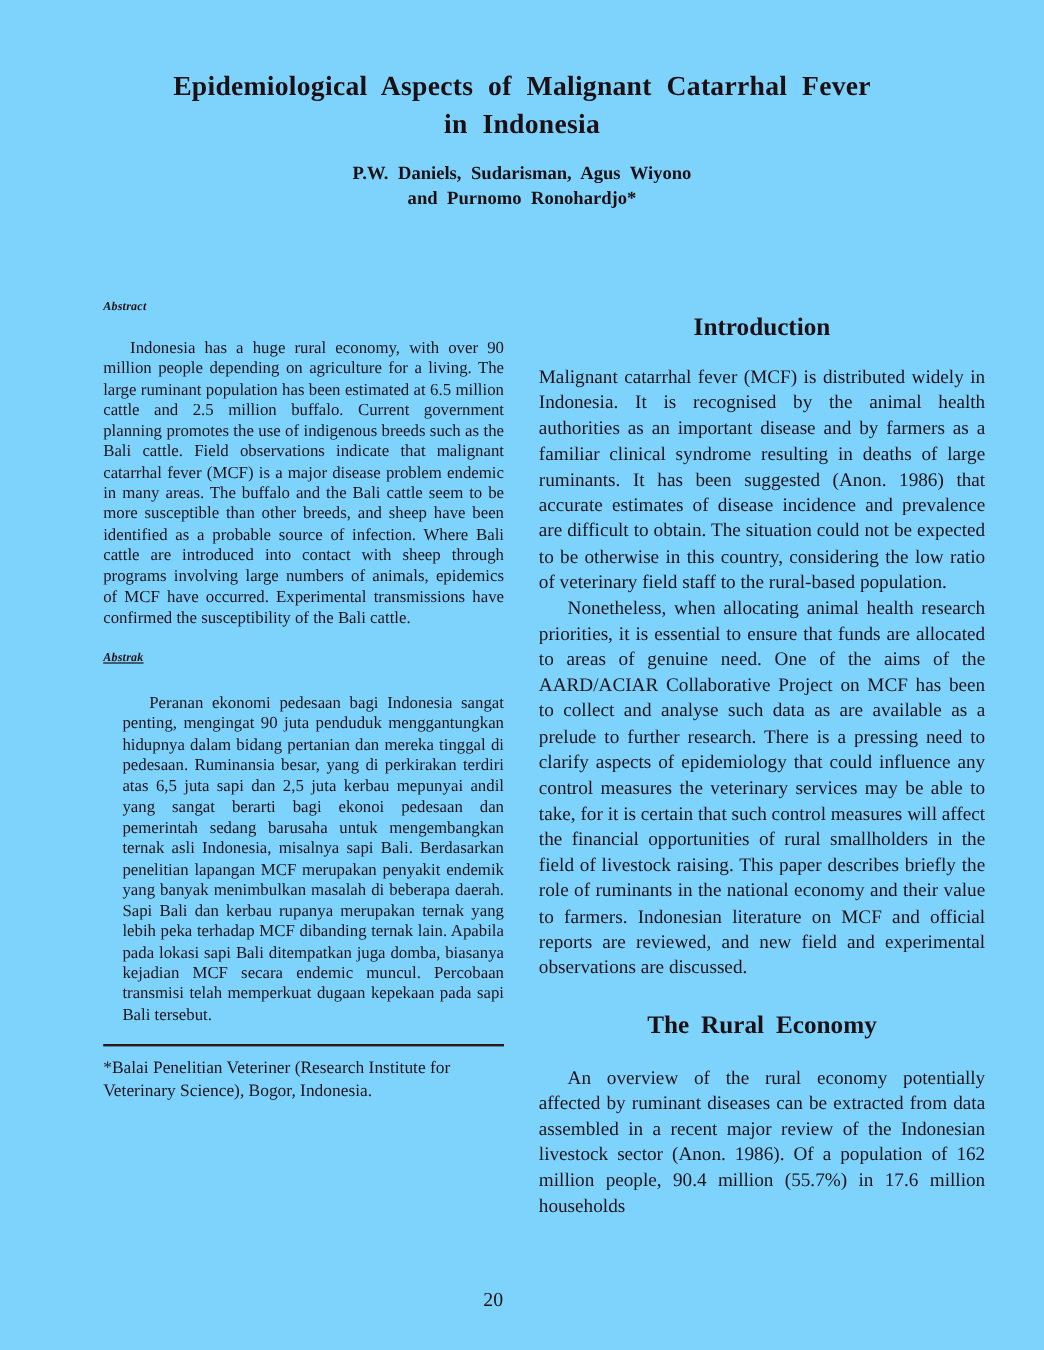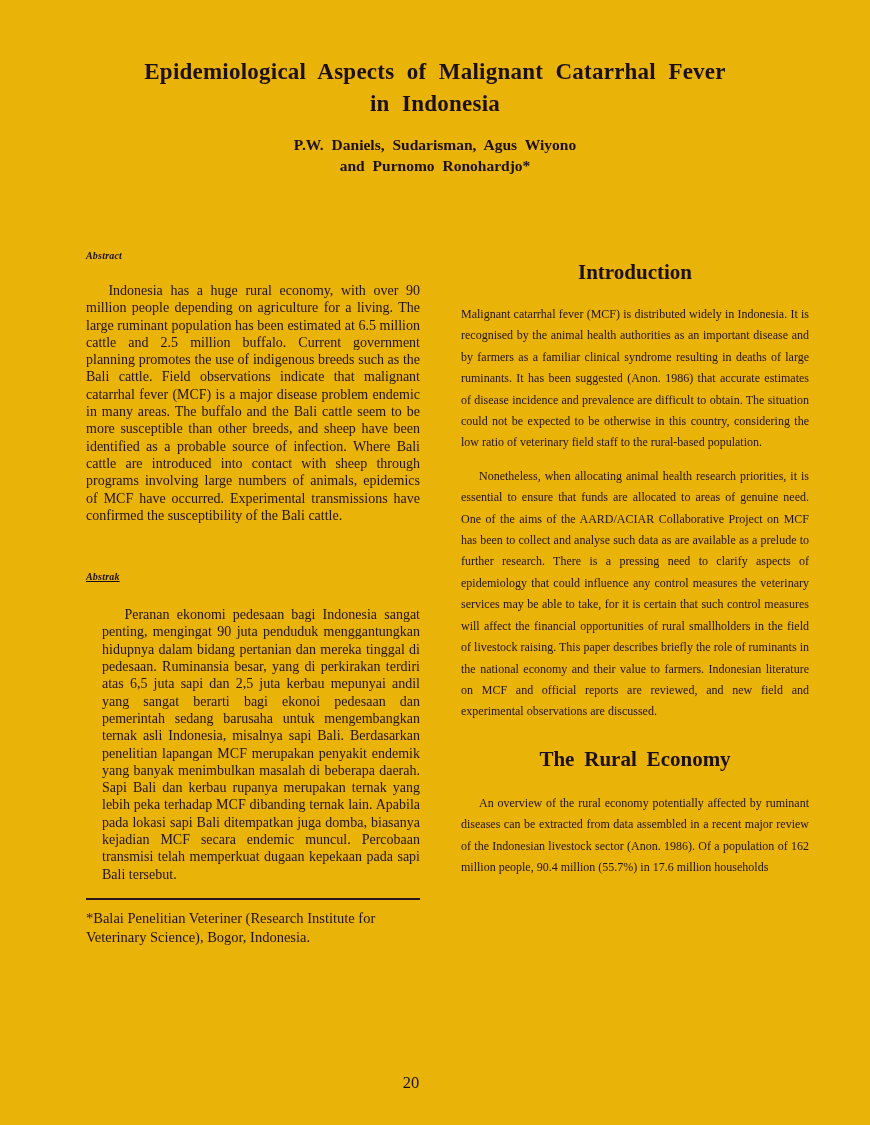--- a/index.html
+++ b/index.html
@@ -3,21 +3,21 @@
 <meta charset="utf-8">
 <style>
   html, body { margin: 0; padding: 0; }
   body {
     width: 870px; height: 1125px;
     font-family: "Liberation Serif", serif;
   }
   .page {
     position: relative;
     width: 870px; height: 1125px;
-    background: #eab308;
+    background: #7dd3fc;
     color: #221219;
     overflow: hidden;
   }
   .title {
     position: absolute; top: 56px; left: 0; width: 870px;
     text-align: center;
     font-size: 23px; font-weight: bold;
     line-height: 32px;
     word-spacing: 0.28em; letter-spacing: 0.01em;
     color: #1d1014;
@@ -43,42 +43,42 @@
     font-size: 10px; margin: 0;
     color: #1d1014;
     letter-spacing: 0.02em;
   }
   .abs-para {
     margin: 21px 0 0 0;
     font-size: 14px; line-height: 17.3px;
     text-align: justify;
     text-indent: 1.6em;
   }
-  .abstrak-heading { margin-top: 47px; text-decoration: underline; }
+  .abstrak-heading { margin-top: 19px; text-decoration: underline; }
   .abstrak-para { margin-top: 24px; margin-left: 16px; }
   .footnote-rule {
     margin-top: 15px;
     width: 334px; height: 2px;
     background: #2a171c;
     border: none;
   }
   .footnote {
     margin: 9px 0 0 0;
     font-size: 14.5px; line-height: 19.5px;
     text-align: left;
   }
   .section-heading {
     margin: 16px; text-align: center;
     font-size: 21px; font-weight: bold;
     word-spacing: 0.22em;
     color: #1d1014;
   }
   .body-para {
-    margin: 12px;
-    font-size: 12px; line-height: 21.4px;
+    margin: 0;
+    font-size: 16px; line-height: 21.4px;
     text-align: justify;
   }
   .intro-para1 { margin-top: 19px; }
   .indent { text-indent: 1.5em; }
   .rural-heading { margin-top: 24px; }
   .rural-para { margin-top: 21px; }
   .page-number {
     position: absolute; top: 1073px; left: 0; width: 822px;
     text-align: center;
     font-size: 16.5px;

